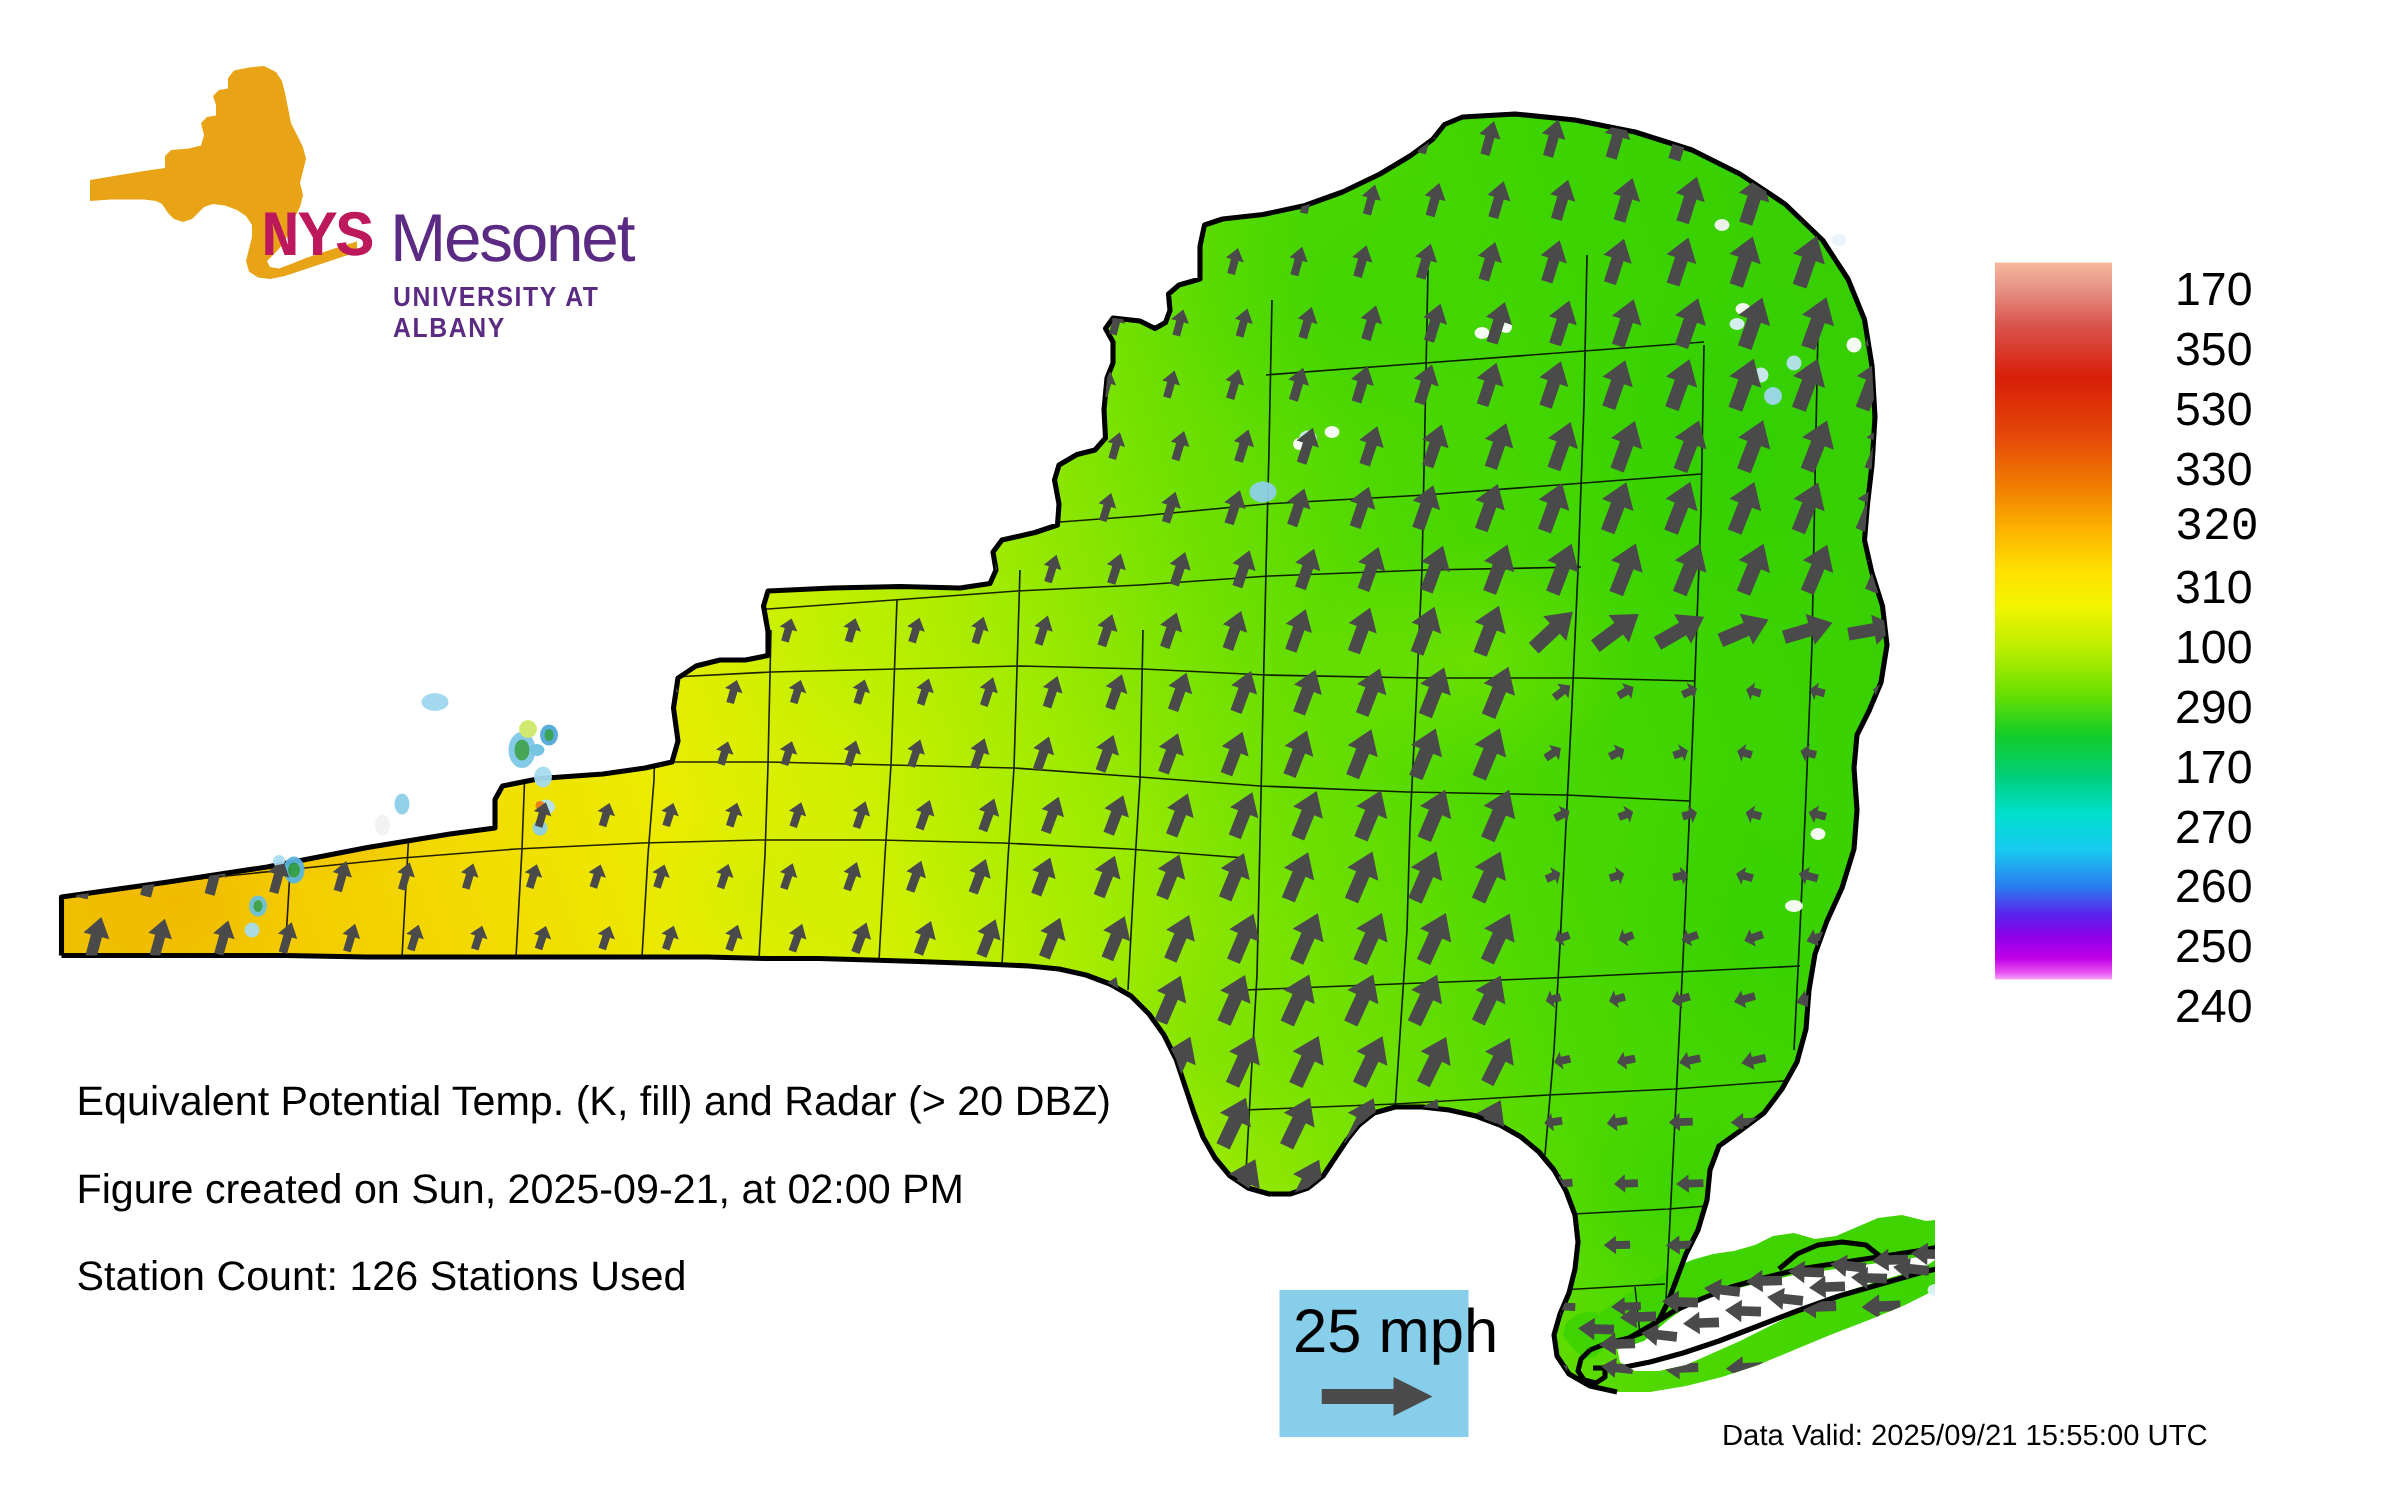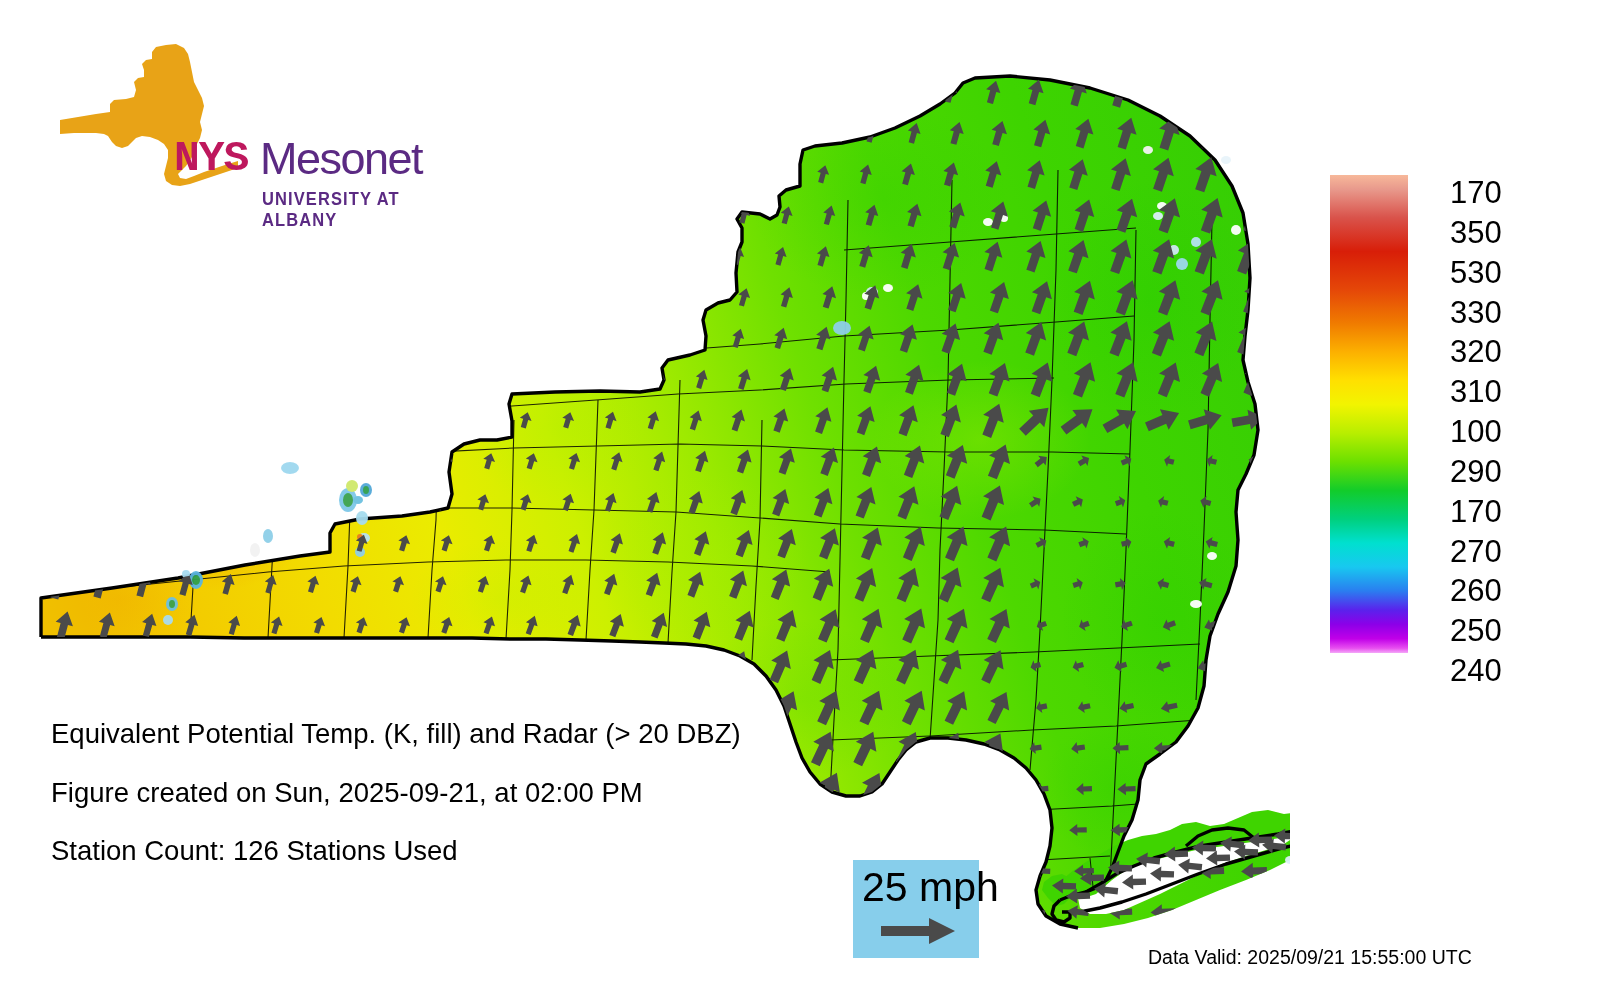--- a/index.html
+++ b/index.html
@@ -1034,21 +1034,21 @@
 </div>
 
 <div id="colorbar-wrap">
   <div id="colorbar-gradient"></div>
 </div>
 <div id="colorbar-labels">
     <div class="cb-label" style="top: 17px;">170</div>
     <div class="cb-label" style="top: 56.8333px;">350</div>
     <div class="cb-label" style="top: 96.6667px;">530</div>
     <div class="cb-label" style="top: 136.5px;">330</div>
-    <div class="cb-label" style="top: 176.333px;">320</div>
+    <div class="cb-label" style="top: 176.333px; font-family: Liberation Mono, monospace;">320</div>
     <div class="cb-label" style="top: 216.167px;">310</div>
     <div class="cb-label" style="top: 256px;">100</div>
     <div class="cb-label" style="top: 295.833px;">290</div>
     <div class="cb-label" style="top: 335.667px;">170</div>
     <div class="cb-label" style="top: 375.5px;">270</div>
     <div class="cb-label" style="top: 415.333px;">260</div>
     <div class="cb-label" style="top: 455.167px;">250</div>
     <div class="cb-label" style="top: 495px;">240</div>
   </div>
 

